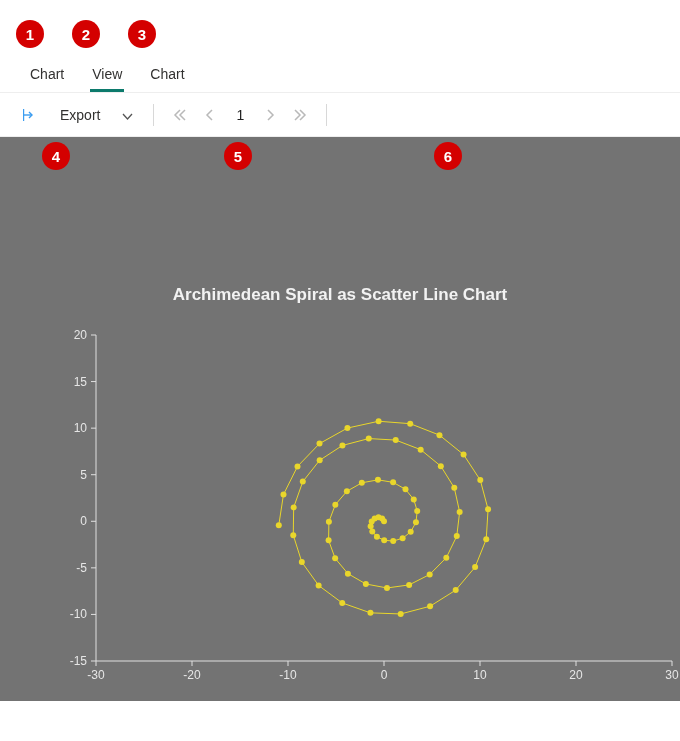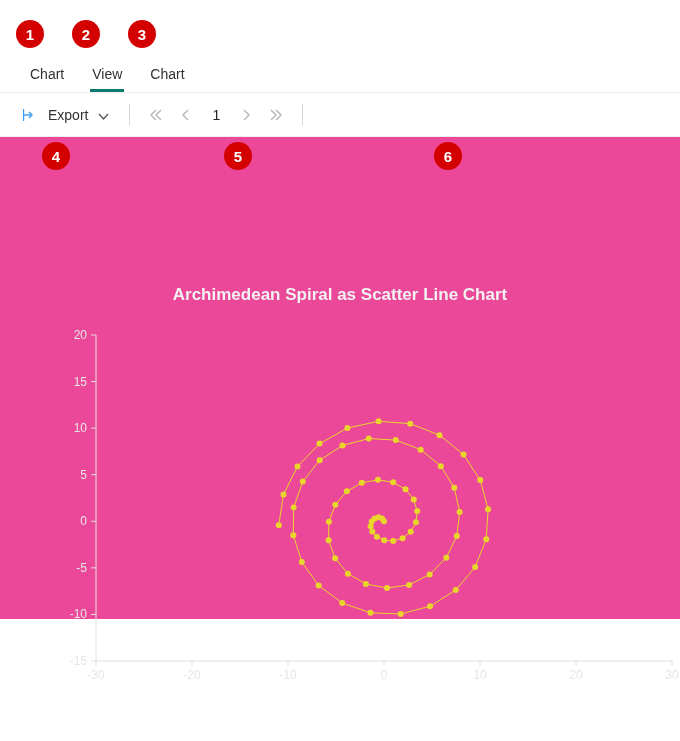--- a/index.html
+++ b/index.html
@@ -37,21 +37,21 @@
       display: flex;
       align-items: center;
       padding: 6px 10px 6px 14px;
       gap: 6px;
       border-bottom: 1px solid #eee;
       height: 44px;
     }
     .btn {
       display: inline-flex;
       align-items: center;
-      gap: 10px;
+      gap: 22px;
       padding: 5px 8px;
       border-radius: 2px;
       cursor: pointer;
       color: #323130;
     }
     .sep {
       width: 1px;
       height: 22px;
       background: #d8d8d8;
       margin: 0 6px;
@@ -88,23 +88,23 @@
       background: #d40000;
       color: #fff;
       font-weight: 600;
       font-size: 15px;
       display: flex;
       align-items: center;
       justify-content: center;
     }
     
     .report {
-      background: #ec4899;
+      background: #737373;
       width: 680px;
-      height: 482px;
+      height: 564px;
       position: relative;
     }
     .chart-title {
       color: #f2f2f2;
       font-weight: 700;
       font-size: 17px;
       text-align: center;
       position: absolute;
       top: 148px;
       width: 100%;

